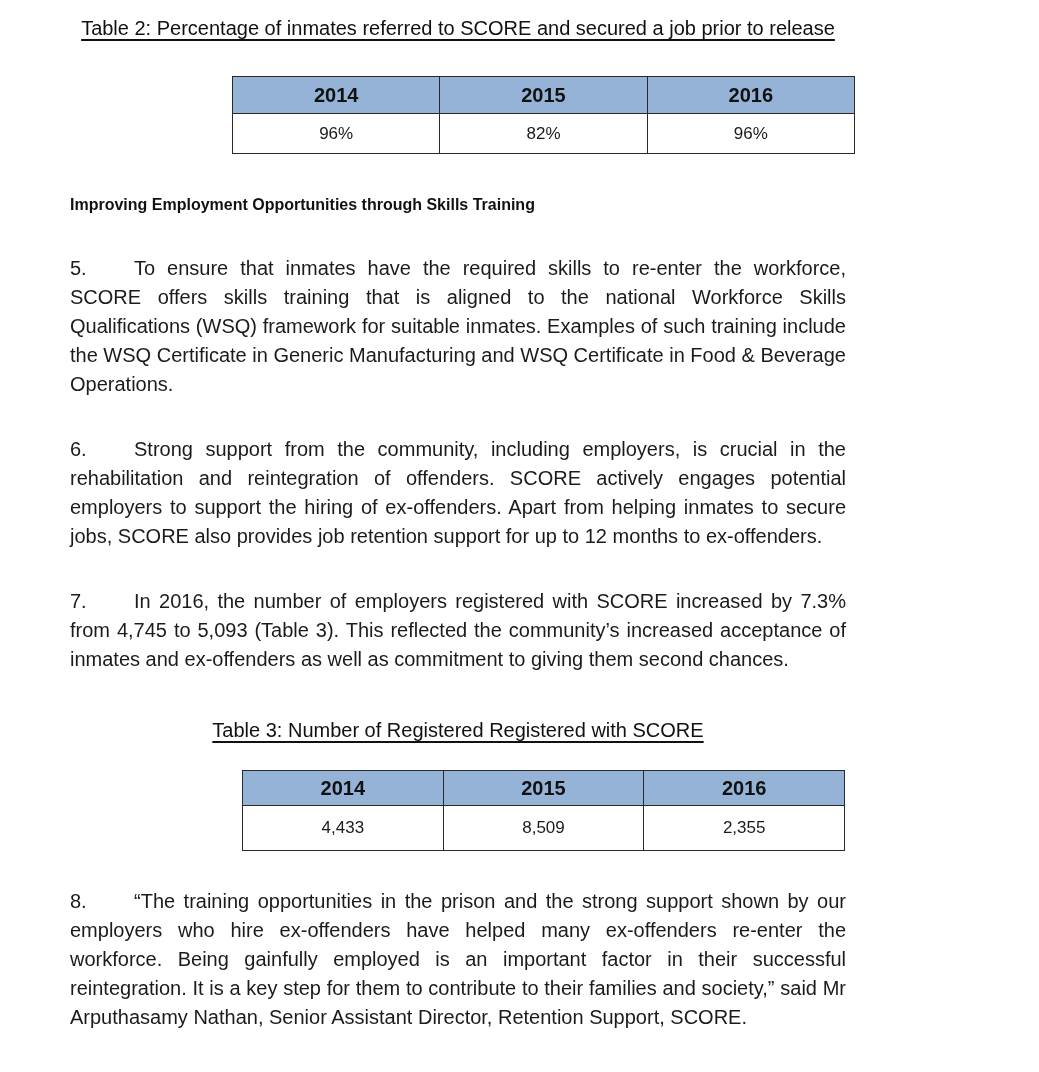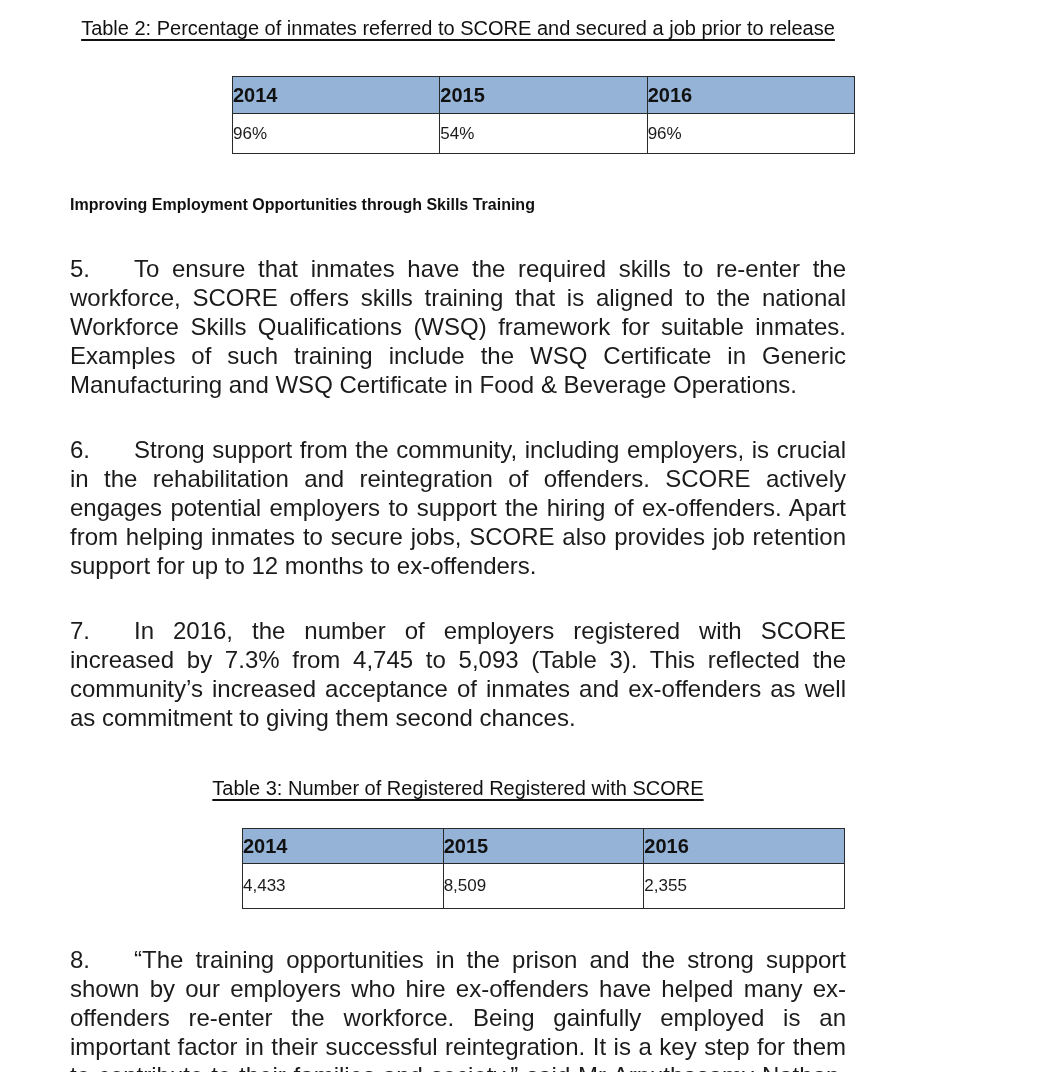--- a/index.html
+++ b/index.html
@@ -31,21 +31,21 @@
   .caption.second {
     margin-top: 42px;
   }
   table.tbl {
     border-collapse: collapse;
     table-layout: fixed;
     background: #ffffff;
   }
   table.tbl th, table.tbl td {
     border: 1.6px solid #2a2a2a;
-    text-align: left;
+    text-align: center;
     vertical-align: middle;
     padding: 0;
   }
   table.tbl th {
     background: #95B3D7;
     font-weight: bold;
     font-size: 20px;
     color: #111;
   }
   table.tbl td {
@@ -66,21 +66,21 @@
   .tbl3 td { height: 44px; }
   h2.heading {
     margin: 38px 0 0 0;
     font-size: 16px;
     line-height: 26px;
     font-weight: bold;
     color: #111;
   }
   p.body-para {
     margin: 36px 0 0 0;
-    font-size: 24px;
+    font-size: 20px;
     line-height: 29px;
     text-align: justify;
     color: #1b1b1b;
   }
   .num {
     display: inline-block;
     width: 64px;
   }
 </style>
 </head>
@@ -94,21 +94,21 @@
     <thead>
       <tr>
         <th>2014</th>
         <th>2015</th>
         <th>2016</th>
       </tr>
     </thead>
     <tbody>
       <tr>
         <td>96%</td>
-        <td>54%</td>
+        <td>82%</td>
         <td>96%</td>
       </tr>
     </tbody>
   </table>
 
   <h2 class="heading">Improving Employment Opportunities through Skills Training</h2>
 
   <p class="body-para"><span class="num">5.</span><span>To ensure that inmates have the required skills to re-enter the workforce, SCORE offers skills training that is aligned to the national Workforce Skills Qualifications (WSQ) framework for suitable inmates. Examples of such training include the WSQ Certificate in Generic Manufacturing and WSQ Certificate in Food &amp; Beverage Operations.</span></p>
 
 

